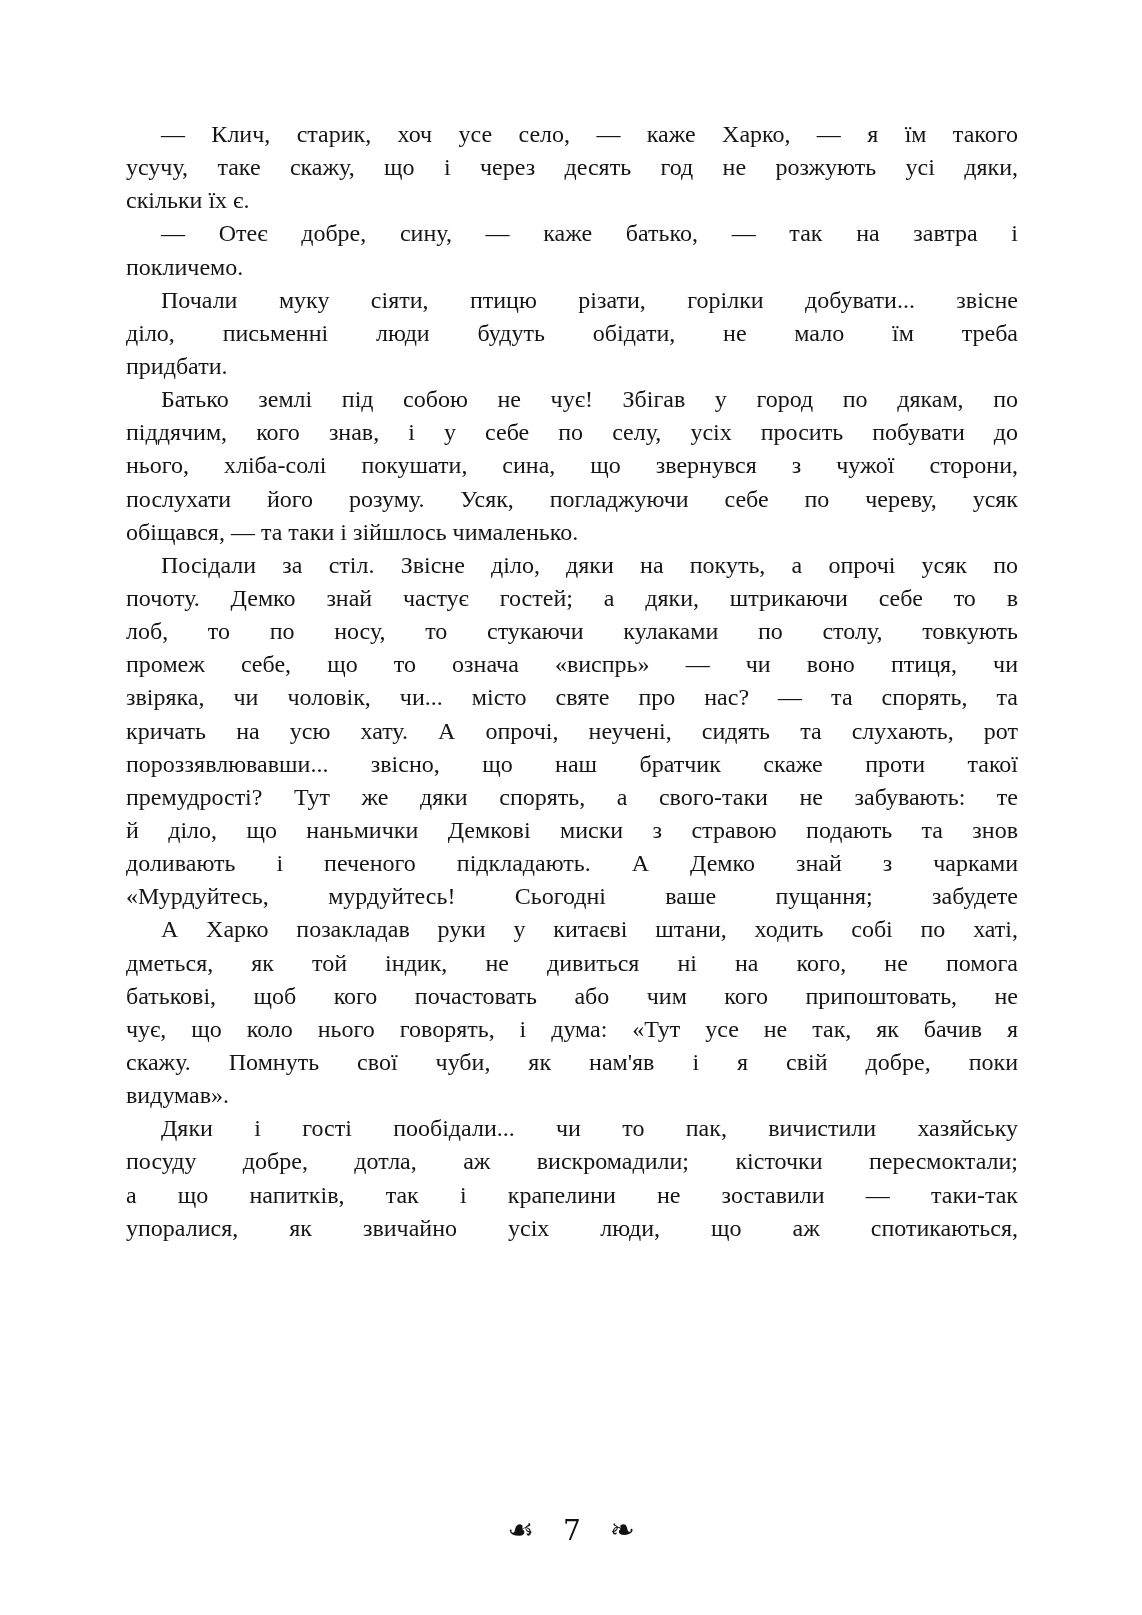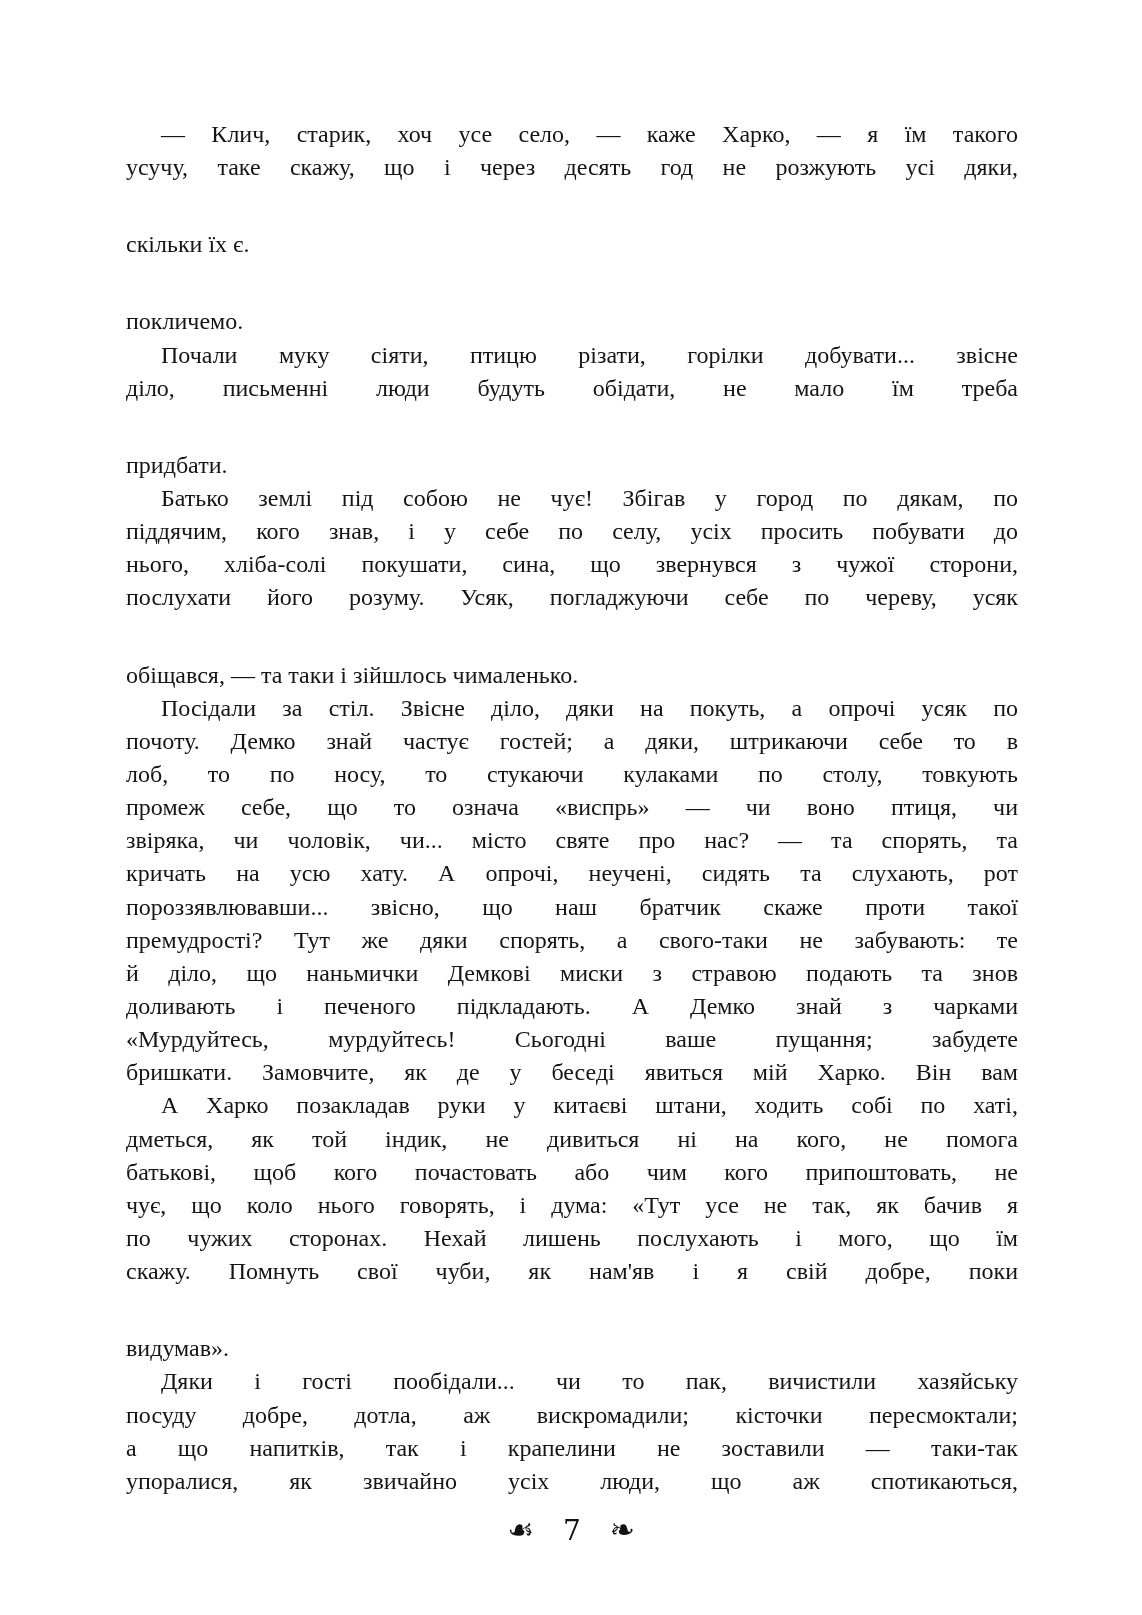--- a/index.html
+++ b/index.html
@@ -15,63 +15,62 @@
     height: 33.15px;
     line-height: 33.15px;
     font-family: Liberation Serif, serif;
     font-size: 24px;
     color: #151515;
     white-space: nowrap;
     text-align: justify;
     text-align-last: justify;
     overflow: visible;
   }
-  .line.last { text-align-last: left; margin-top: 44px; }
+  .line.last { text-align-last: left; }
   .line.indent { padding-left: 35px; }
   .footer {
     position: absolute; left: 0; width: 1142px; top: 1512px; text-align: center;
     font-family: "DejaVu Serif", "Liberation Serif", serif; font-size: 28px; color: #111;
   }
   .footer span { display: inline-block; margin: 0 10px; }
   .orn { font-size: 30px; }
 </style>
 </head>
 <body>
 
 <div class="page">
   <div class="text-block" id="text-block">
       <div class="line indent">— Клич, старик, хоч усе село, — каже Харко, — я їм такого</div>
       <div class="line">усучу, таке скажу, що і через десять год не розжують усі дяки,</div>
       <div class="line last">скільки їх є.</div>
+      <div class="line indent">— Отеє добре, сину, — каже батько, — так на завтра і</div>
       <div class="line last">покличемо.</div>
       <div class="line indent">Почали муку сіяти, птицю різати, горілки добувати... звісне</div>
       <div class="line">діло, письменні люди будуть обідати, не мало їм треба</div>
       <div class="line last">придбати.</div>
       <div class="line indent">Батько землі під собою не чує! Збігав у город по дякам, по</div>
       <div class="line">піддячим, кого знав, і у себе по селу, усіх просить побувати до</div>
       <div class="line">нього, хліба-солі покушати, сина, що звернувся з чужої сторони,</div>
       <div class="line">послухати його розуму. Усяк, погладжуючи себе по череву, усяк</div>
       <div class="line last">обіщався, — та таки і зійшлось чималенько.</div>
       <div class="line indent">Посідали за стіл. Звісне діло, дяки на покуть, а опрочі усяк по</div>
       <div class="line">почоту. Демко знай частує гостей; а дяки, штрикаючи себе то в</div>
       <div class="line">лоб, то по носу, то стукаючи кулаками по столу, товкують</div>
       <div class="line">промеж себе, що то означа «виспрь» — чи воно птиця, чи</div>
       <div class="line">звіряка, чи чоловік, чи... місто святе про нас? — та спорять, та</div>
       <div class="line">кричать на усю хату. А опрочі, неучені, сидять та слухають, рот</div>
       <div class="line">пороззявлювавши... звісно, що наш братчик скаже проти такої</div>
       <div class="line">премудрості? Тут же дяки спорять, а свого-таки не забувають: те</div>
       <div class="line">й діло, що наньмички Демкові миски з стравою подають та знов</div>
       <div class="line">доливають і печеного підкладають. А Демко знай з чарками</div>
       <div class="line">«Мурдуйтесь, мурдуйтесь! Сьогодні ваше пущання; забудете</div>
-      <div class="line">бришкати. Замовчите, як де у беседі явиться мій Харко. Він вам</div>
       <div class="line indent">А Харко позакладав руки у китаєві штани, ходить собі по хаті,</div>
       <div class="line">дметься, як той індик, не дивиться ні на кого, не помога</div>
       <div class="line">батькові, щоб кого почастовать або чим кого припоштовать, не</div>
       <div class="line">чує, що коло нього говорять, і дума: «Тут усе не так, як бачив я</div>
-      <div class="line">по чужих сторонах. Нехай лишень послухають і мого, що їм</div>
       <div class="line">скажу. Помнуть свої чуби, як нам'яв і я свій добре, поки</div>
       <div class="line last">видумав».</div>
       <div class="line indent">Дяки і гості пообідали... чи то пак, вичистили хазяйську</div>
       <div class="line">посуду добре, дотла, аж вискромадили; кісточки пересмоктали;</div>
       <div class="line">а що напитків, так і крапелини не зоставили — таки-так</div>
       <div class="line">упоралися, як звичайно усіх люди, що аж спотикаються,</div>
     </div>
 
   <div class="footer">
     <span class="orn">☙</span>

